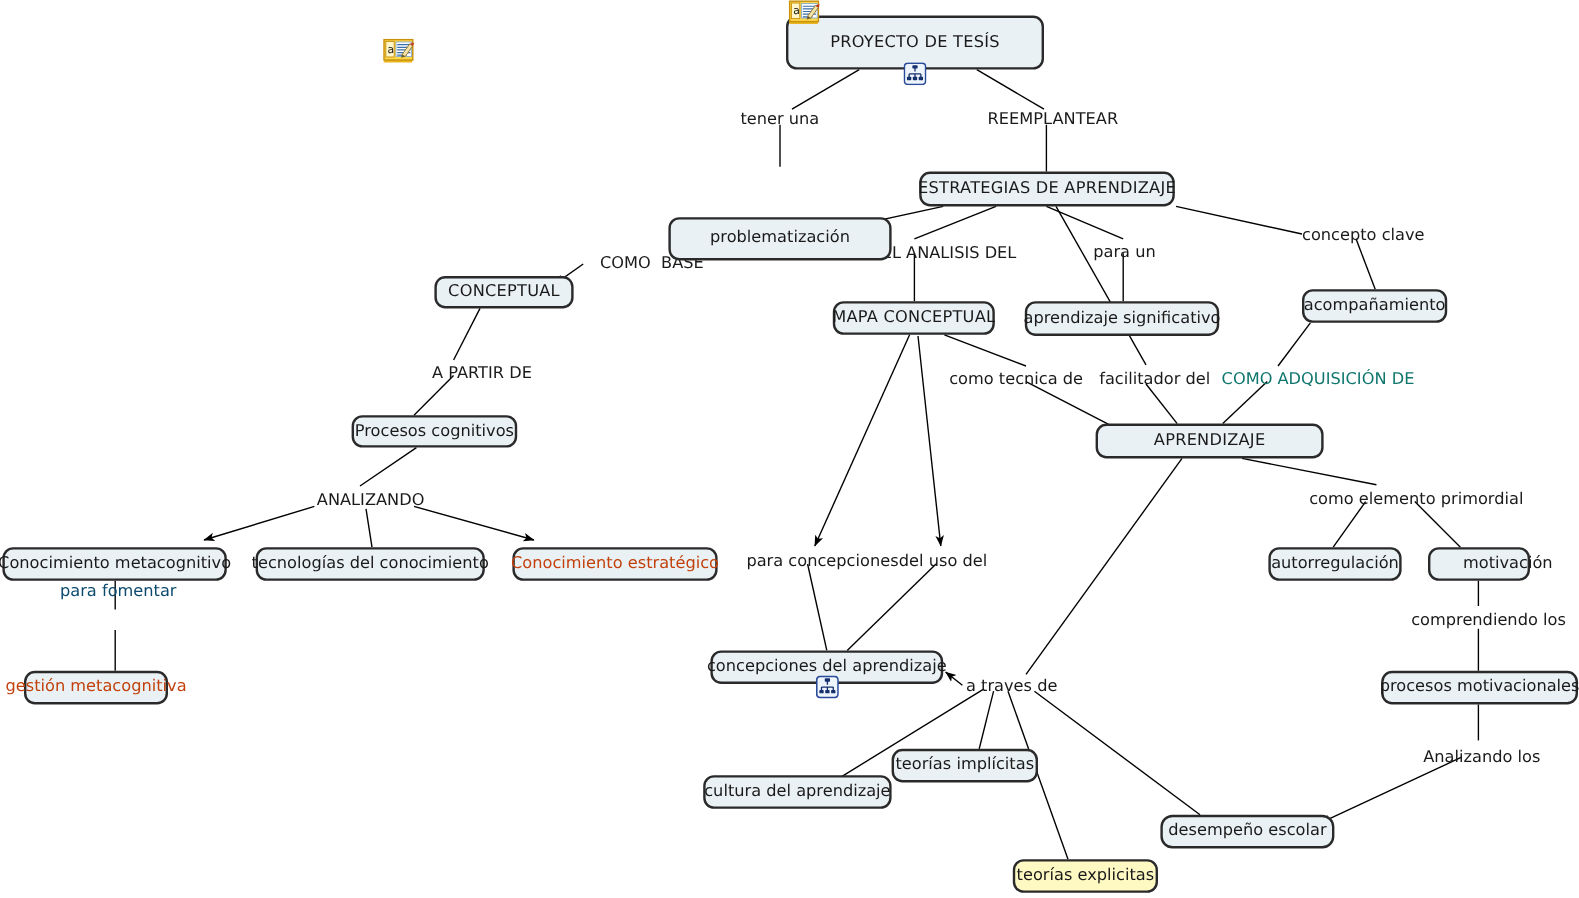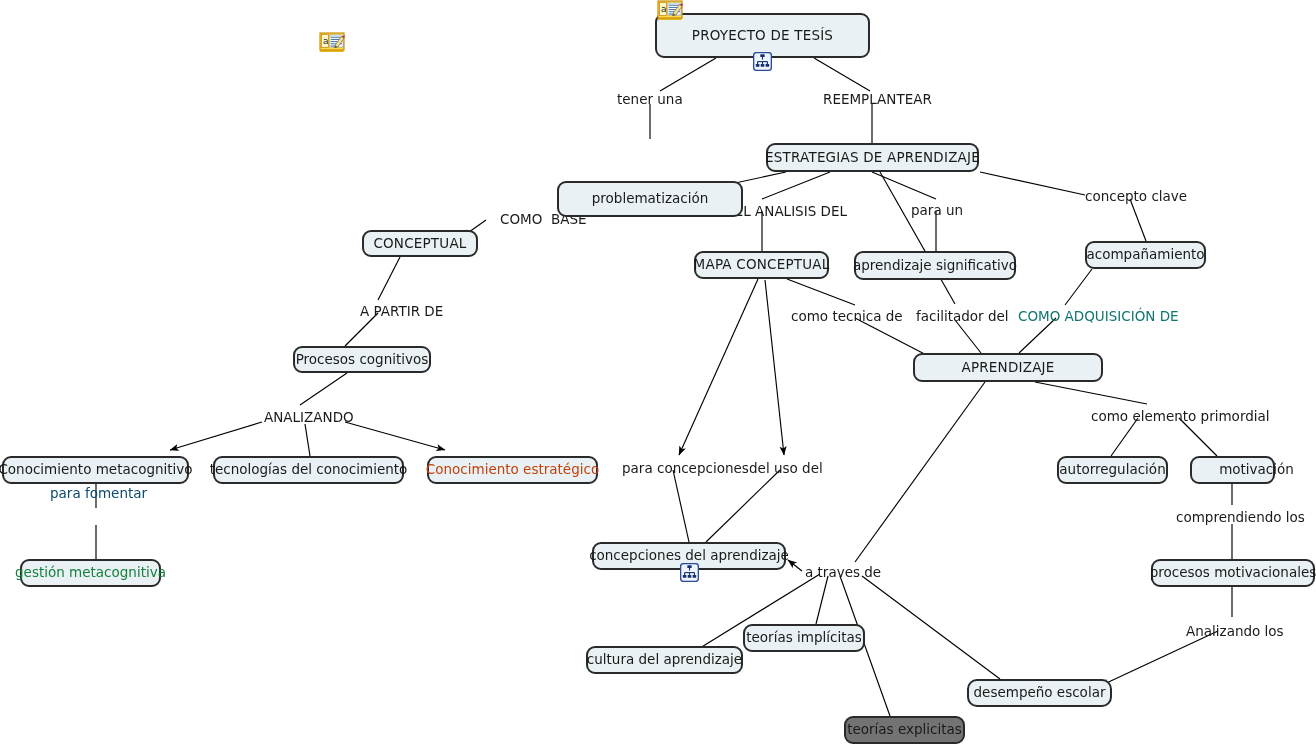--- a/index.html
+++ b/index.html
@@ -181,39 +181,39 @@
       </div>
       <div class="node" style="left: 427px; top: 456px; width: 171px; height: 28px; background: rgb(234, 241, 244); border-color: rgb(42, 42, 42); color: #c2410c;">
         <span>Conocimiento estratégico</span>
       </div>
       <div class="node" style="left: 1057px; top: 456px; width: 111px; height: 28px; background: rgb(234, 241, 244); border-color: rgb(42, 42, 42); color: rgb(26, 26, 26);">
         <span>autorregulación</span>
       </div>
       <div class="node" style="left: 1190px; top: 456px; width: 85px; height: 28px; background: rgb(234, 241, 244); border-color: rgb(42, 42, 42); color: rgb(26, 26, 26); padding-left: 48px;">
         <span>motivación</span>
       </div>
-      <div class="node" style="left: 20px; top: 559px; width: 141px; height: 28px; background: rgb(234, 241, 244); border-color: rgb(42, 42, 42); color: #15803d;">
+      <div class="node" style="left: 20px; top: 559px; width: 120px; height: 28px; background: rgb(234, 241, 244); border-color: rgb(42, 42, 42); color: #c2410c;">
         <span>gestión metacognitiva</span>
       </div>
       <div class="node" style="left: 592px; top: 542px; width: 194px; height: 28px; background: rgb(234, 241, 244); border-color: rgb(42, 42, 42); color: rgb(26, 26, 26);">
         <span>concepciones del aprendizaje</span>
       </div>
       <div class="node" style="left: 1151px; top: 559px; width: 164px; height: 28px; background: rgb(234, 241, 244); border-color: rgb(42, 42, 42); color: rgb(26, 26, 26);">
         <span>procesos motivacionales</span>
       </div>
       <div class="node" style="left: 743px; top: 624px; width: 122px; height: 28px; background: rgb(234, 241, 244); border-color: rgb(42, 42, 42); color: rgb(26, 26, 26);">
         <span>teorías implícitas</span>
       </div>
       <div class="node" style="left: 586px; top: 646px; width: 157px; height: 28px; background: rgb(234, 241, 244); border-color: rgb(42, 42, 42); color: rgb(26, 26, 26);">
         <span>cultura del aprendizaje</span>
       </div>
       <div class="node" style="left: 967px; top: 679px; width: 145px; height: 28px; background: rgb(234, 241, 244); border-color: rgb(42, 42, 42); color: rgb(26, 26, 26); border-radius: 10px;">
         <span>desempeño escolar</span>
       </div>
-      <div class="node" style="left: 844px; top: 716px; width: 121px; height: 28px; background: #737373; border-color: rgb(42, 42, 42); color: rgb(26, 26, 26);">
+      <div class="node" style="left: 844px; top: 716px; width: 121px; height: 28px; background: #fef9c3; border-color: rgb(42, 42, 42); color: rgb(26, 26, 26);">
         <span>teorías explicitas</span>
       </div>
     </div>
   <div id="icon-layer">
       <div class="note-icon" style="left: 319px; top: 32px;"><svg width="30" height="22" viewBox="0 0 30 22" xmlns="http://www.w3.org/2000/svg">
           <path d="M2.5 16.5 h22 v3.5 h-24 z" fill="#e8b51f"></path>
           <rect x="1" y="1" width="24" height="17" fill="#ffd84d" stroke="#c9920d" stroke-width="1.2"></rect>
           <rect x="2.5" y="2.5" width="7" height="13" fill="#fff6c9" stroke="#c9920d" stroke-width="0.8"></rect>
           <text x="4" y="12" font-family="DejaVu Sans, sans-serif" font-size="9" fill="#1a1a1a">a</text>
           <rect x="11" y="3" width="13" height="12" fill="#ffffff" stroke="#7da7d1" stroke-width="0.7"></rect>

